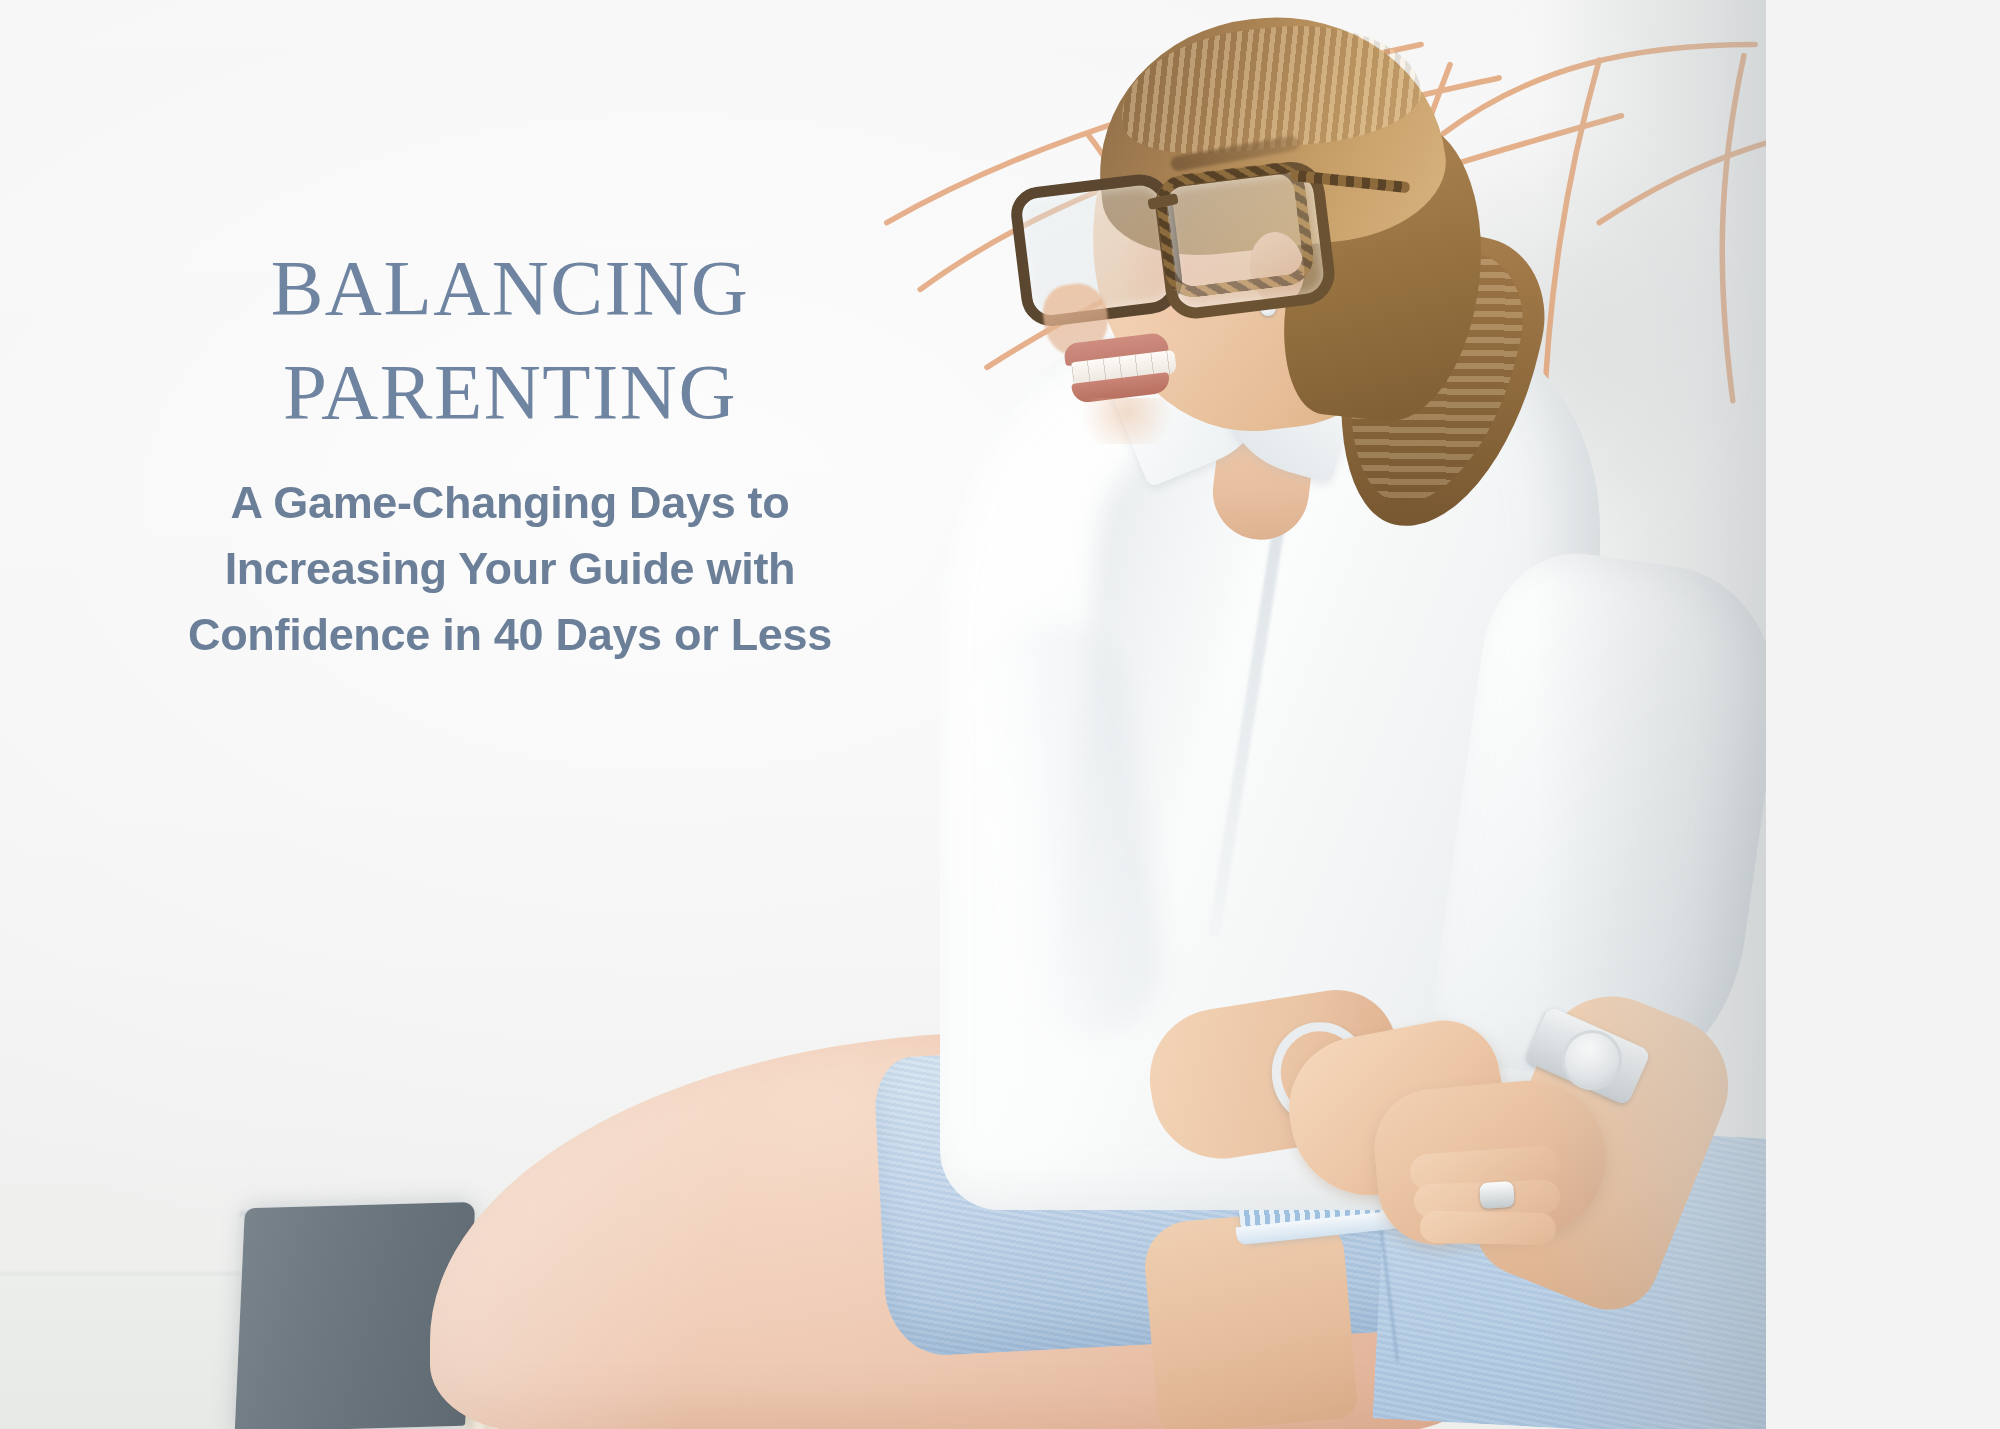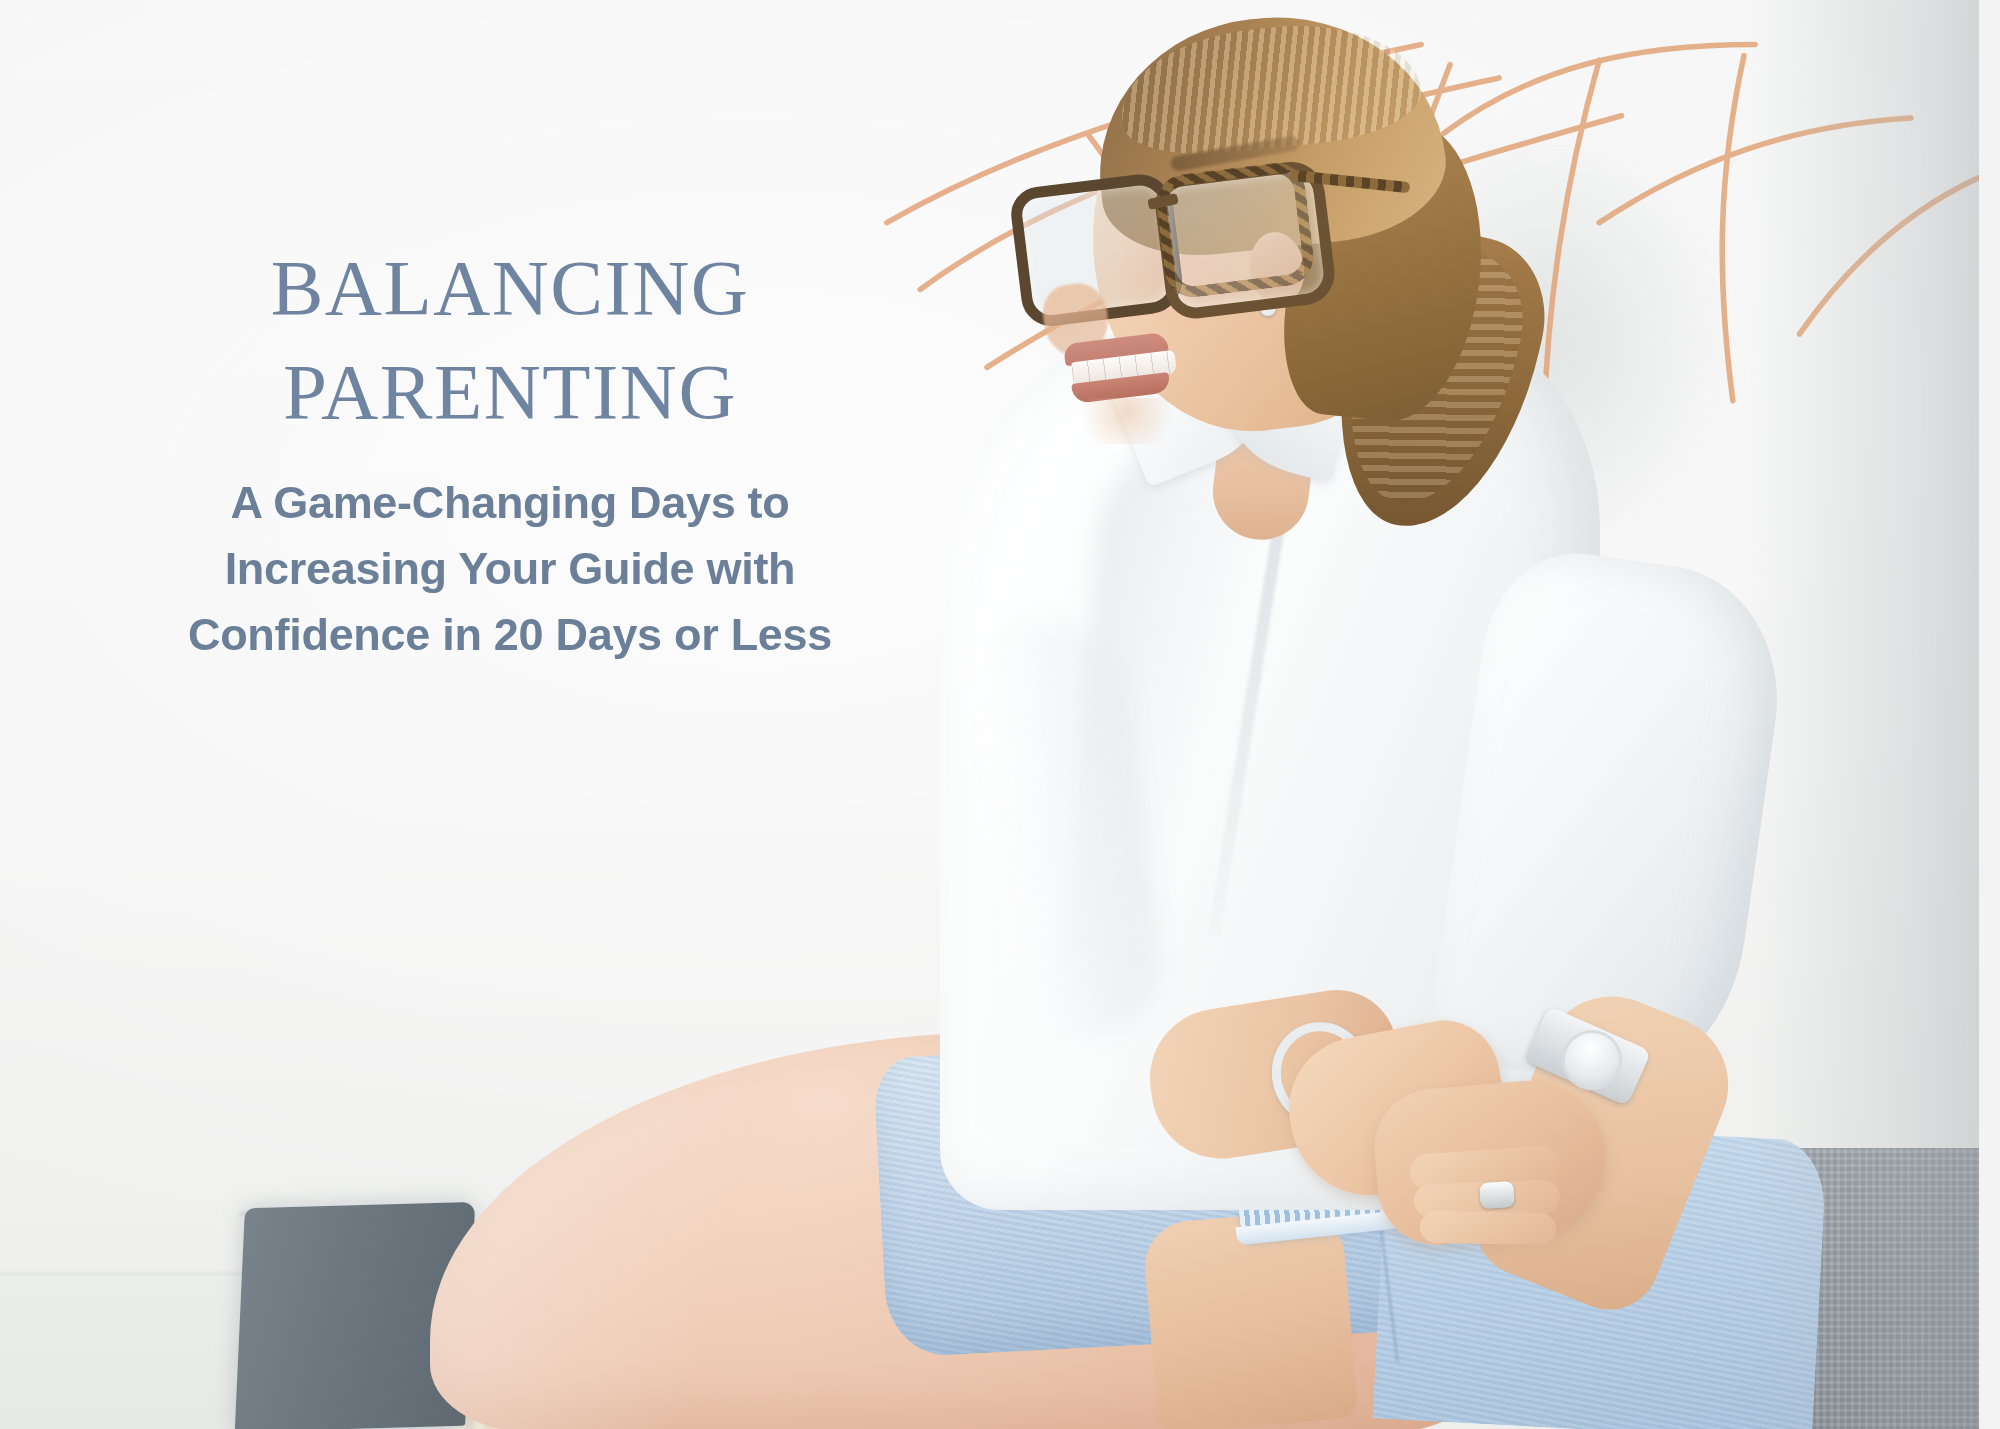--- a/index.html
+++ b/index.html
@@ -1,21 +1,21 @@
 <!DOCTYPE html>
 <html><head>
 <meta charset="utf-8">
 <style>
   html,body{margin:0;padding:0;}
   body{
     width:2000px;height:1429px;overflow:hidden;
     background:#f2f3f2;
     font-family:"Liberation Sans", sans-serif;
   }
-  #stage{position:relative;width:1979px;height:1429px;overflow:hidden;background:#fef9c3;}
+  #stage{position:relative;width:1766px;height:1429px;overflow:hidden;background:#fef9c3;}
 
   
   .wall{position:absolute;inset:0;
     background:
       linear-gradient(180deg,#f5f6f5 0%,#f2f3f2 55%,#eeefed 100%);
   }
   .wall-vignette{position:absolute;inset:0;
     background:radial-gradient(120% 90% at 38% 35%, rgba(255,255,255,.75) 0%, rgba(255,255,255,0) 62%);
   }
   .wall-shadow-right{position:absolute;top:0;right:0;width:230px;height:1429px;
@@ -349,21 +349,21 @@
   <div class="floor"></div>
 
   <div class="copy">
     <h1 class="title">
       <span class="tl">BALANCING</span>
       <span class="tl">PARENTING</span>
     </h1>
     <p class="subtitle">
       <span class="sl">A Game-Changing Days to</span>
       <span class="sl">Increasing Your Guide with</span>
-      <span class="sl">Confidence in 20 Days or Less</span>
+      <span class="sl">Confidence in 40 Days or Less</span>
     </p>
   </div>
 
   <div class="photo">
 
     <div class="rug"></div>
     <div class="rug2"></div>
 
     <div class="laptop-edge"></div>
     <div class="laptop-lid"></div>

